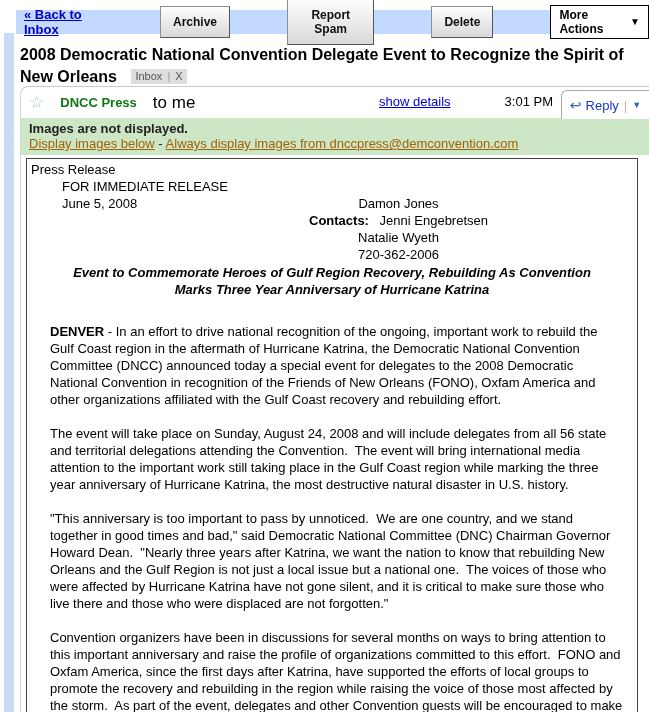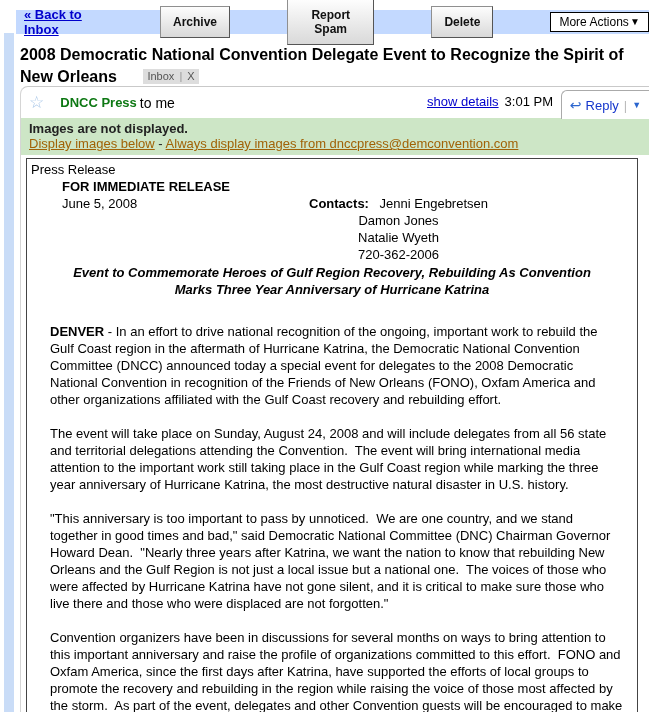--- a/index.html
+++ b/index.html
@@ -18,46 +18,46 @@
   }
   .back-link { font-size:13px; font-weight:bold; color:#0000cc; text-decoration:underline; margin-left:8px; cursor:pointer; }
   .btn {
     margin-left:14px; font-size:12px; font-weight:bold; color:#111;
     background:linear-gradient(#fdfdfd,#d9d9d9); border:1px solid #8f8f8f;
     border-right-color:#555; border-bottom-color:#555;
     padding:8px 12px; cursor:pointer; line-height:14px;
   }
   .dropdown {
     margin-left:14px; width:116px; background:#fff; border:1px solid #000;
-    font-size:12px; font-weight:normal; padding:2px 8px; display:flex;
+    font-size:12px; font-weight:bold; padding:2px 8px; display:flex;
     justify-content:space-between; align-items:center; cursor:pointer; line-height:14px;
   }
   .dropdown .arrow { font-size:10px; }
 
   
   .subject { position:absolute; left:20px; top:44px; right:6px; font-size:16px; font-weight:bold; line-height:22px; }
   .label-chip {
-    display:inline-block; vertical-align:2px; margin-left:22px;
+    display:inline-block; vertical-align:2px; margin-left:10px;
     background:#dddddd; color:#555; font-size:11px; font-weight:normal;
     padding:1px 4px; line-height:13px; white-space:nowrap;
   }
   .label-chip .divider { color:#999; margin:0 2px; }
   .label-chip .x { cursor:pointer; }
 
   
   .card {
     position:absolute; left:20px; top:86px; right:0; bottom:0;
     border-top:1px solid #c9c9c9; border-left:1px solid #d5d5d5;
     border-radius:8px 0 0 0; background:#fff;
   }
   .sender-row { position:relative; height:31px; display:flex; align-items:center; }
   .star { font-size:17px; color:#a9c7e8; margin-left:8px; cursor:pointer; line-height:17px; }
   .sender-name { font-size:13px; font-weight:bold; color:#0d7813; margin-left:16px; }
-  .to-me { font-size:14px; color:#000; margin-left:3px; }
-  .hdr-right { position:absolute; right:96px; top:7px; display:flex; align-items:center; }
+  .to-me { font-size:17px; color:#000; margin-left:16px; }
+  .hdr-right { position:absolute; right:96px; top:7px; display:flex; align-items:center;gap:48px; }
   .show-details { font-size:13px; color:#0000cc; text-decoration:underline; cursor:pointer; }
   .time { font-size:13px; color:#000; margin-left:6px; }
   .reply-tab {
     position:absolute; right:0; top:3px; height:29px; width:88px;
     border:1px solid #aaa; border-bottom:none; border-right:none;
     border-radius:6px 0 0 0; background:#fff;
     display:flex; align-items:center; justify-content:center;
     font-size:13px; color:#1536cc; cursor:pointer;
   }
   .reply-tab .reply-arrow { color:#2b65ce; font-size:14px; margin-right:4px; }
@@ -70,21 +70,21 @@
   .banner a { color:#a16207; text-decoration:underline; cursor:pointer; }
   .banner .dash { color:#222; }
 
   
   .press-box {
     margin:3px 11px 0 5px; border:1px solid #444; background:#fff;
     height:620px; padding:2px 4px; font-size:13px; line-height:17px;
   }
   .hdr-block { position:relative; min-height:70px; }
   .release-block { margin-left:31px; }
-  .release-line { font-weight:bold; }
+  .release-line { font-weight:normal; }
   .contacts-block { position:absolute; left:270px; top:17px; width:195px; text-align:center; }
   .contacts-label { font-weight:bold; }
   .contact-first { margin-left:7px; }
   .headline { text-align:center; font-weight:bold; margin-top:37px; }
   .subtitle { text-align:center; font-weight:bold; font-style:italic; margin-top:16px; padding:0 30px; }
   .email-body p { margin:17px 10px 0 19px; white-space:pre-wrap; }
   .email-body .first-p { margin-top:25px; }
   .dateline { font-weight:bold; }
 </style>
 </head>
@@ -141,25 +141,25 @@
 
   <div class="press-box">
     <div>Press Release</div>
 
     <div class="hdr-block">
       <div class="release-block">
         <div class="release-line">FOR IMMEDIATE RELEASE</div>
         <div>June 5, 2008</div>
       </div>
       <div class="contacts-block">
+        <div>Damon Jones</div>
         <div>
           <span class="contacts-label">Contacts:</span>
           <span class="contact-first">Jenni Engebretsen</span>
         </div>
-        <div>Damon Jones</div>
         <div>Natalie Wyeth</div>
         <div>720-362-2006</div>
       </div>
     </div>
 
 
     <div class="subtitle">
       <span>Event to Commemorate Heroes of Gulf Region Recovery, Rebuilding As Convention Marks</span>
       <span>Three Year Anniversary of Hurricane Katrina</span>
     </div>

